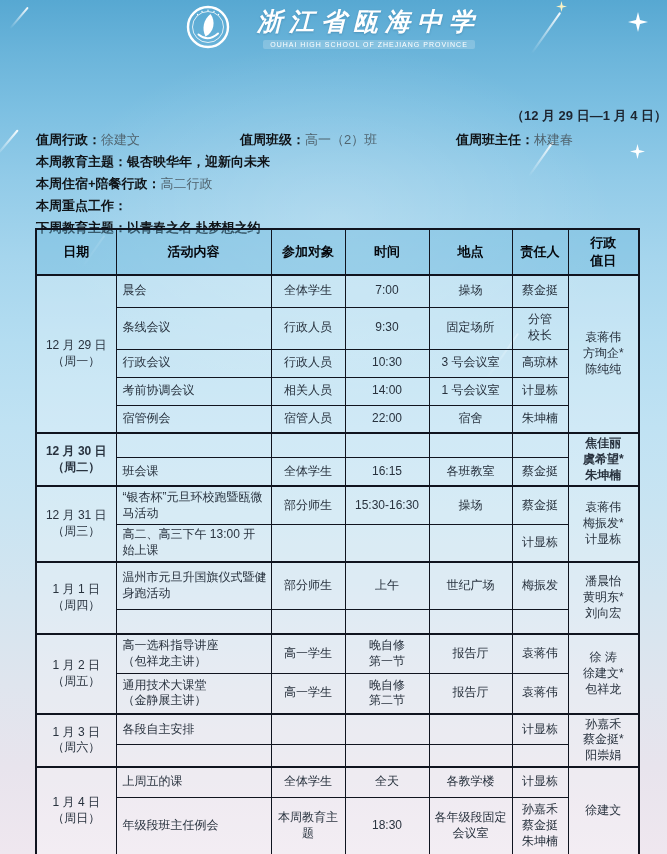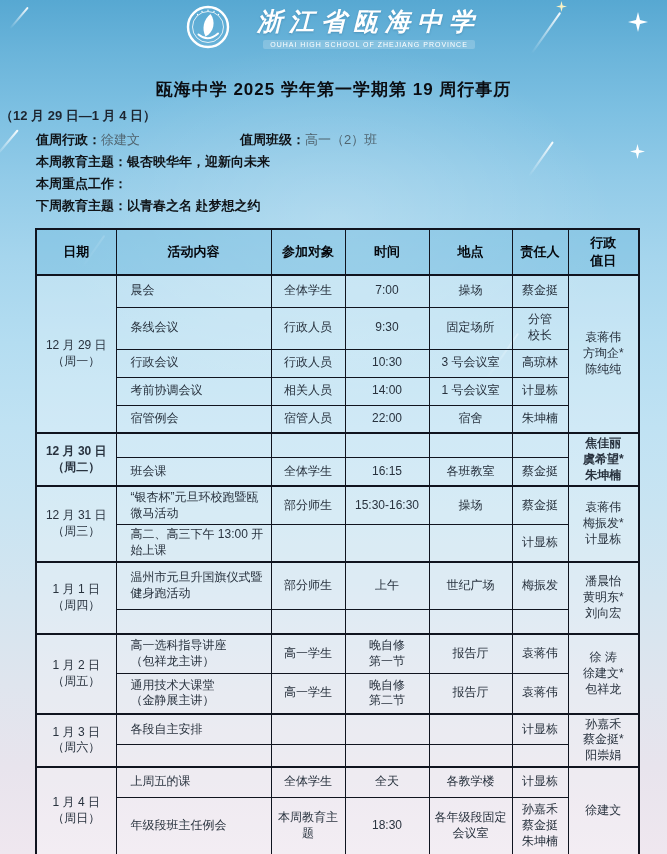--- a/index.html
+++ b/index.html
@@ -23,39 +23,39 @@
   
   .logo-wrap{position:absolute;top:5px;left:0;right:0;display:flex;justify-content:center;align-items:center;gap:27px;}
   .logo-text{display:flex;flex-direction:column;align-items:center;}
   .logo-cn{color:#fff;font-size:25px;font-weight:bold;font-style:italic;letter-spacing:7px;
     font-family:"Liberation Serif","DejaVu Serif",serif;text-shadow:0 1px 2px rgba(0,60,100,0.25);white-space:nowrap;}
   .logo-en{margin-top:2px;background:rgba(255,255,255,0.20);border-radius:2px;padding:1px 7px;
     color:#fff;font-size:7px;letter-spacing:1px;white-space:nowrap;}
   
   .doc-title{position:absolute;top:78px;left:0;width:100%;text-align:center;
     font-size:17px;font-weight:bold;color:#0b0d12;letter-spacing:1px;}
-  .doc-subtitle{position:absolute;top:107px;left:0;width:100%;text-align:left;
+  .doc-subtitle{position:absolute;top:107px;left:0;width:100%;text-align:right;
     font-size:13px;font-weight:600;color:#1d2530;}
   
   .info{position:absolute;left:36px;top:129px;width:600px;font-size:13px;line-height:22px;color:#101418;}
   .info-row{display:flex;}
   .info-row .seg1{width:204px;}
   .info-row .seg2{width:216px;}
   .lbl{font-weight:bold;color:#101418;}
   .val-gray{color:#50646f;}
   .val-bold{font-weight:bold;color:#101418;}
   
   table.sched{position:absolute;left:35px;top:228px;width:603px;
     border-collapse:collapse;table-layout:fixed;border:2px solid #10141f;}
   .sched th,.sched td{border:1px solid #10141f;white-space:pre-line;overflow:hidden;}
   .sched th{font-size:13px;font-weight:bold;color:#05070c;padding:3px 2px;
     background:rgba(112,186,221,0.42);line-height:1.35;}
   .sched td{font-size:12px;color:#28323e;padding:2px 4px;text-align:center;
     background:rgba(255,255,255,0.26);line-height:1.32;}
-  .sched td.activity-cell{text-align:left;padding-left:14px;}
+  .sched td.activity-cell{text-align:left;padding-left:6px;}
   .sched tr.group-start td{border-top-width:2px;}
   .sched thead th{border-bottom-width:2px;}
 </style>
 </head>
 <body>
 
 <div class="page">
 
   <div class="streak" style="left:18px;top:4px;height:28px;transform:rotate(40deg);"></div>
   <div class="streak" style="left:6px;top:126px;height:34px;transform:rotate(40deg);"></div>
@@ -78,29 +78,30 @@
       <circle cx="28" cy="6.5" r="0.7" fill="#ffffff"></circle>
         <circle cx="11.5" cy="9.5" r="0.7" fill="#ffffff"></circle>
       <circle cx="32.5" cy="9.5" r="0.7" fill="#ffffff"></circle>
     </svg>
     <div class="logo-text">
       <div class="logo-cn">浙江省瓯海中学</div>
       <div class="logo-en">OUHAI HIGH SCHOOL OF ZHEJIANG PROVINCE</div>
     </div>
   </div>
 
-  <div class="doc-title">瓯海中学 2025 学年第一学期第 19 周行事历</div>
   <div class="doc-subtitle">（12 月 29 日—1 月 4 日）</div>
 
   <div class="info">
     <div class="info-row">
       <span class="seg1"><span class="lbl">值周行政：</span><span class="val-gray">徐建文</span></span>
       <span class="seg2"><span class="lbl">值周班级：</span><span class="val-gray">高一（2）班</span></span>
+      <span class="seg3"><span class="lbl">值周班主任：</span><span class="val-gray">林建春</span></span>
     </div>
     <div><span class="lbl">本周教育主题：</span><span class="val-bold">银杏映华年，迎新向未来</span></div>
+    <div><span class="lbl">本周住宿+陪餐行政：</span><span class="val-gray">高二行政</span></div>
     <div><span class="lbl">本周重点工作：</span></div>
     <div><span class="lbl">下周教育主题：</span><span class="val-bold">以青春之名 赴梦想之约</span></div>
   </div>
 
   <table class="sched">
     <colgroup>
       <col style="width:80px">
         <col style="width:155px">
         <col style="width:74px">
       <col style="width:84px">

